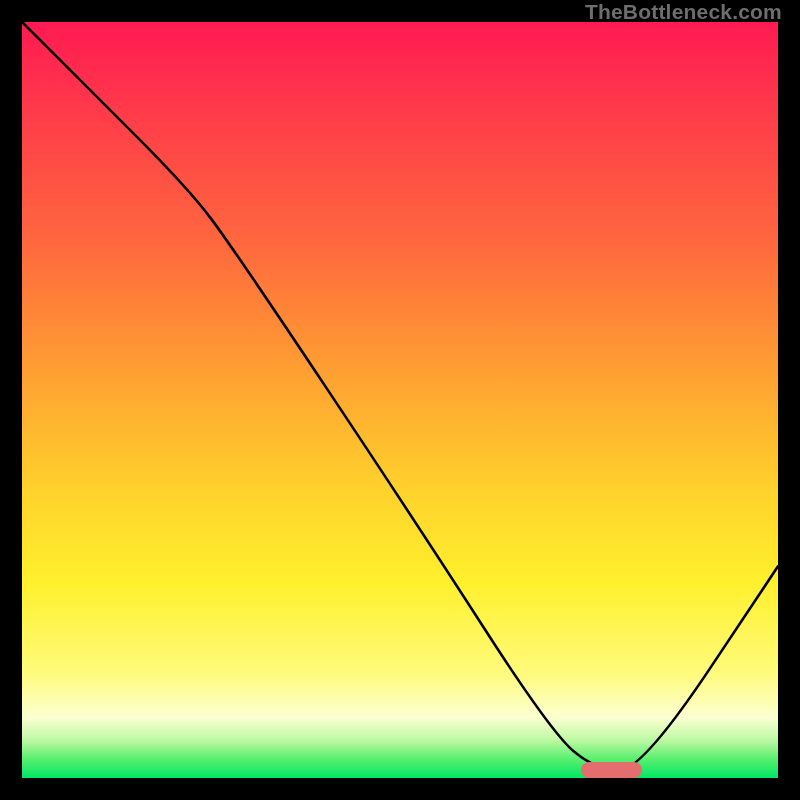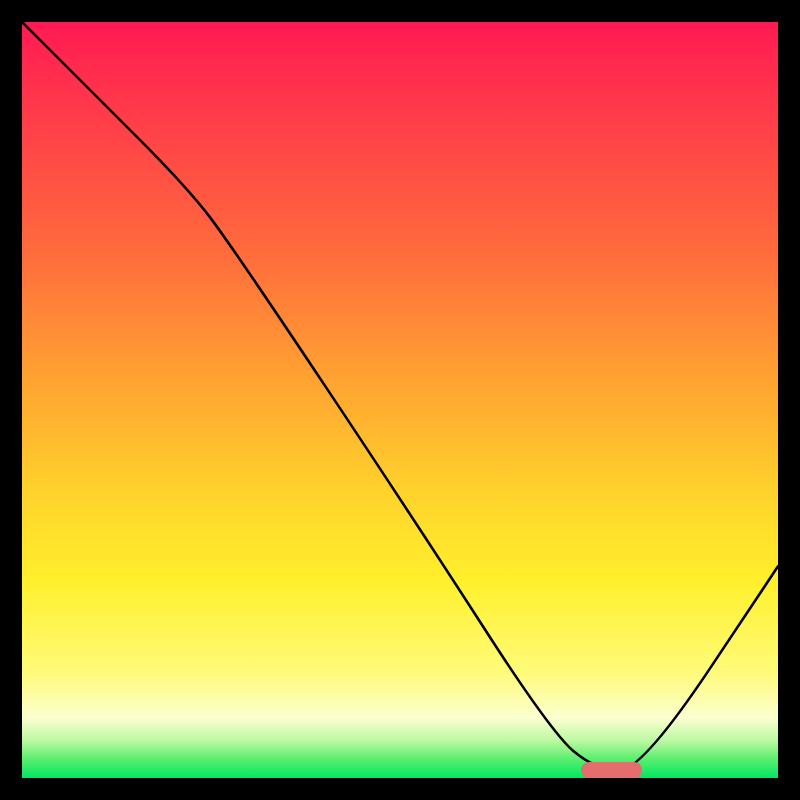--- a/index.html
+++ b/index.html
@@ -69,13 +69,14 @@
 
 <div class="frame">
   <div class="plot-area"></div>
 
   <svg class="curve" viewBox="0 0 756 756" preserveAspectRatio="none">
     <path id="curve-path" d="M 0.0 0.0 Q 0.0 0.0 30.2 30.2 Q 60.5 60.5 113.4 113.4 Q 166.3 166.3 189.0 196.6 Q 211.7 226.8 302.4 362.9 Q 393.1 499.0 461.2 604.8 Q 529.2 710.6 551.9 729.5 Q 574.6 748.4 597.2 748.4 Q 619.9 748.4 688.0 646.4 T 756.0 544.3" fill="none" stroke="#000" stroke-width="2.6" stroke-linecap="round" stroke-linejoin="round"></path>
   </svg>
 
   <div id="marker" class="marker" style="left: 581.44px; width: 60.48px; top: 762.44px; height: 16px; background: rgb(228, 110, 110);"></div>
 
+  <div class="watermark">TheBottleneck.com</div>
 </div>
 
 </body></html>

